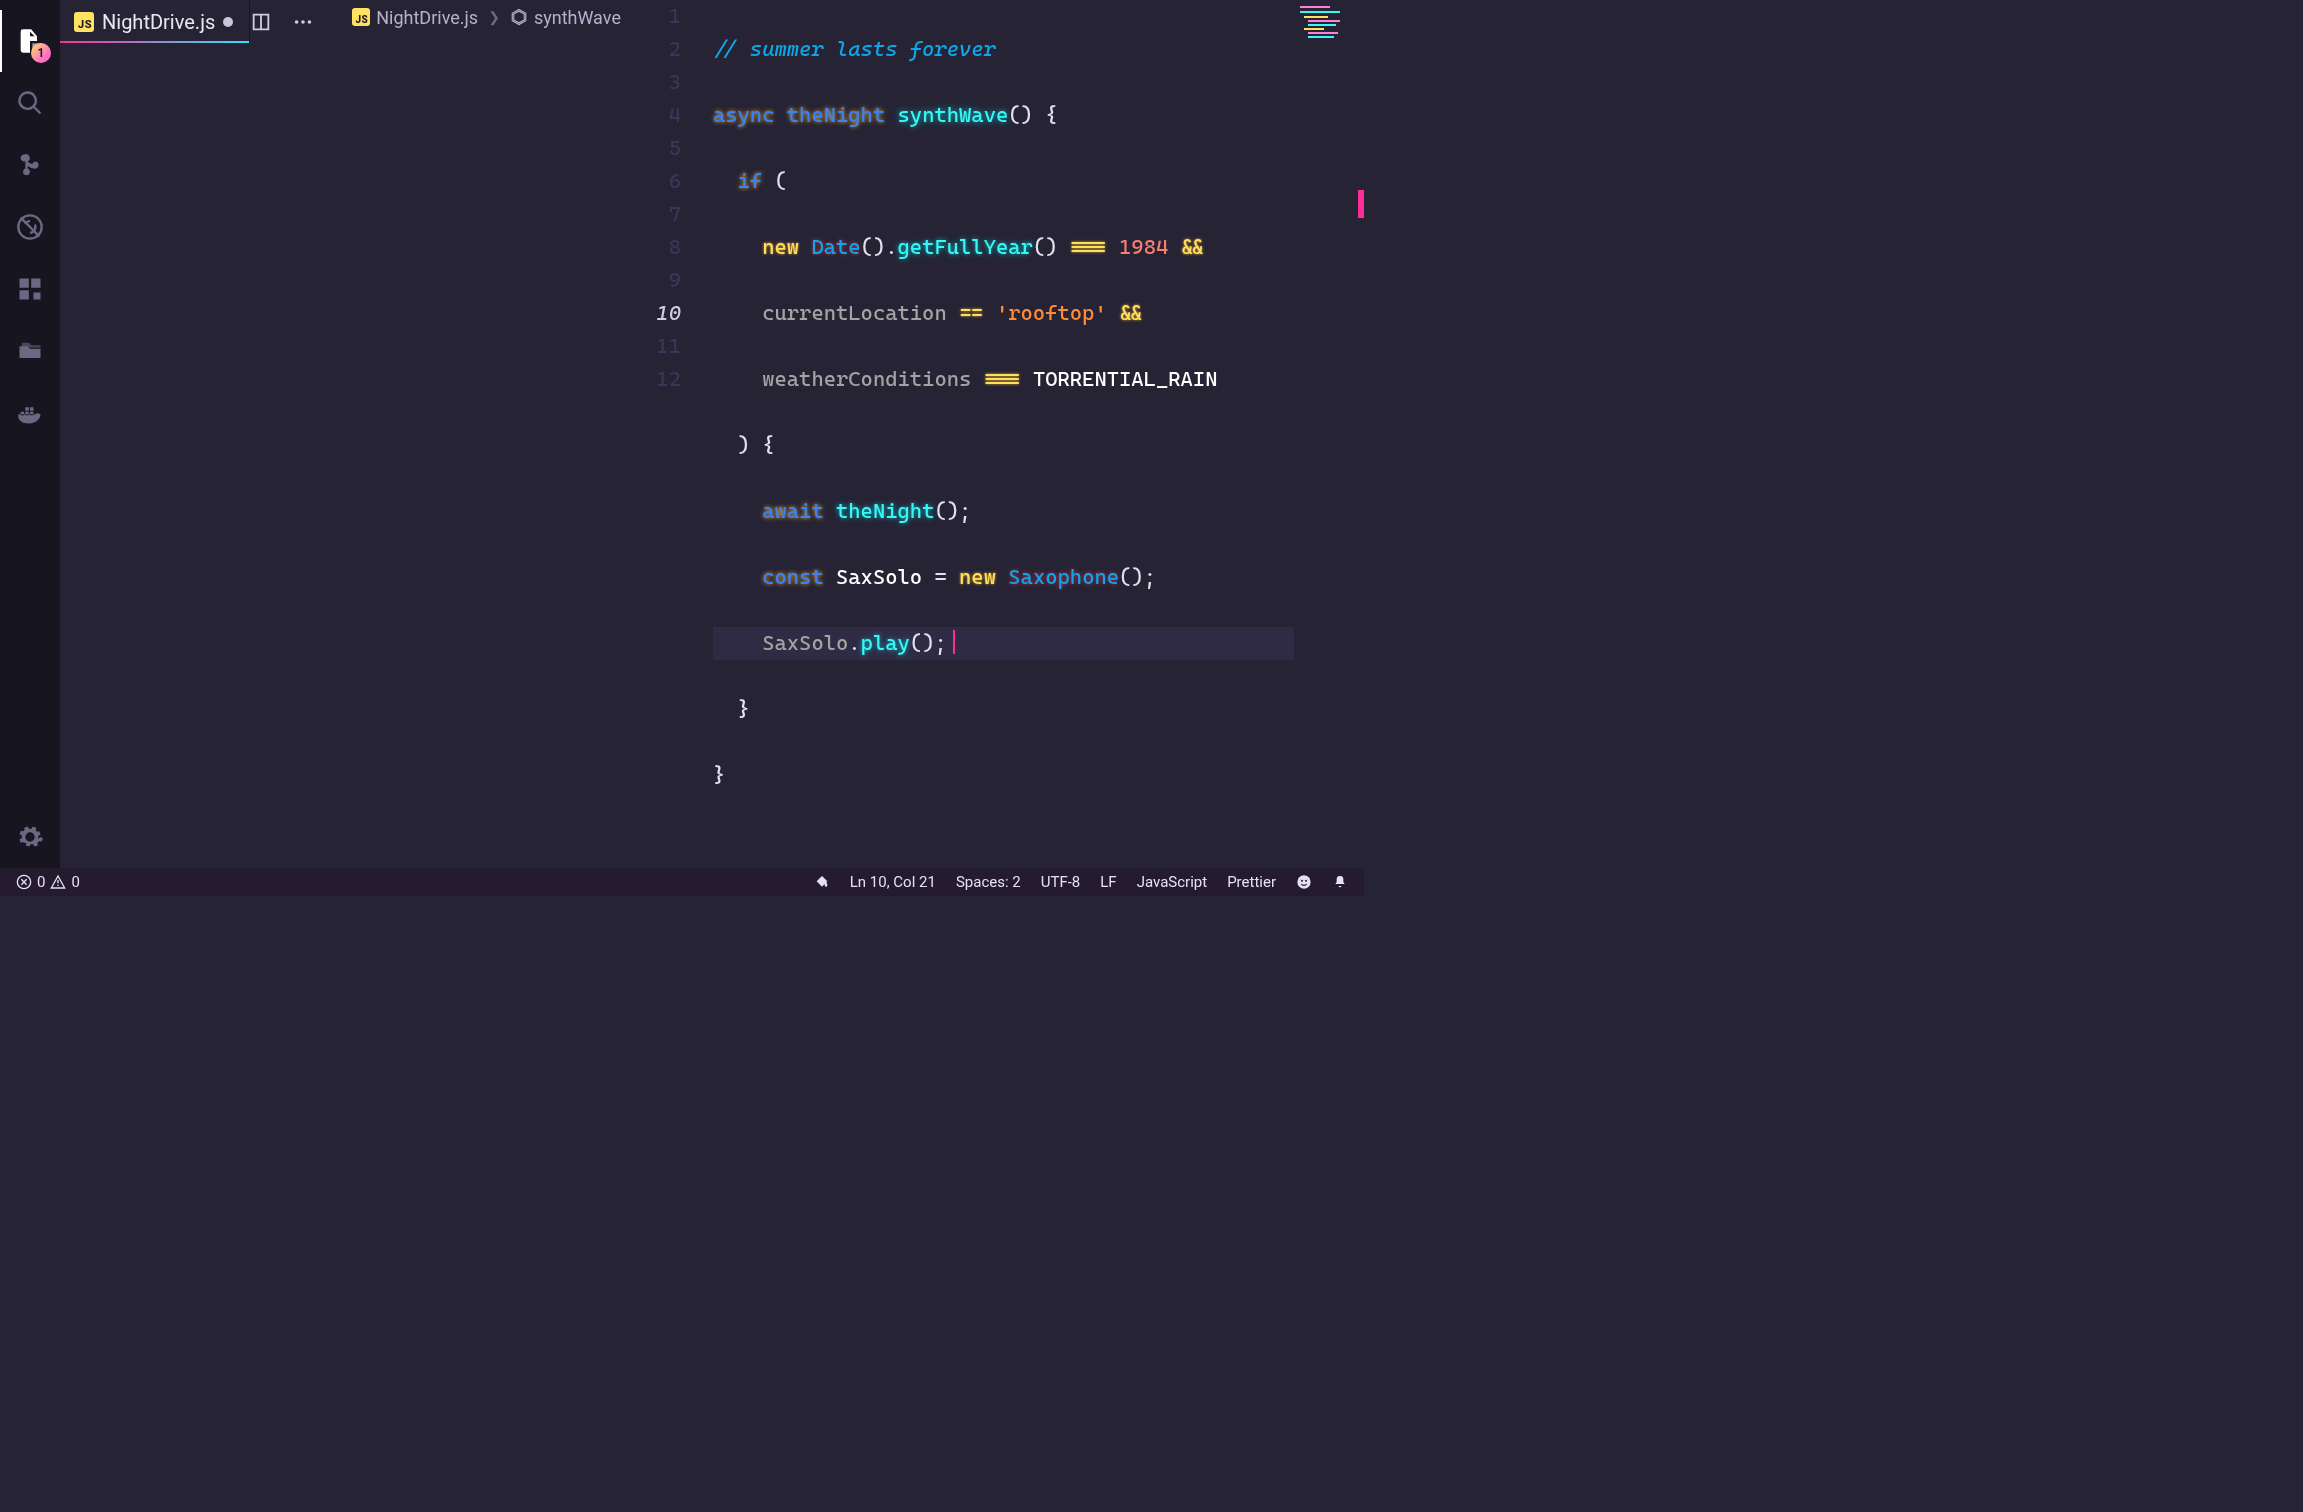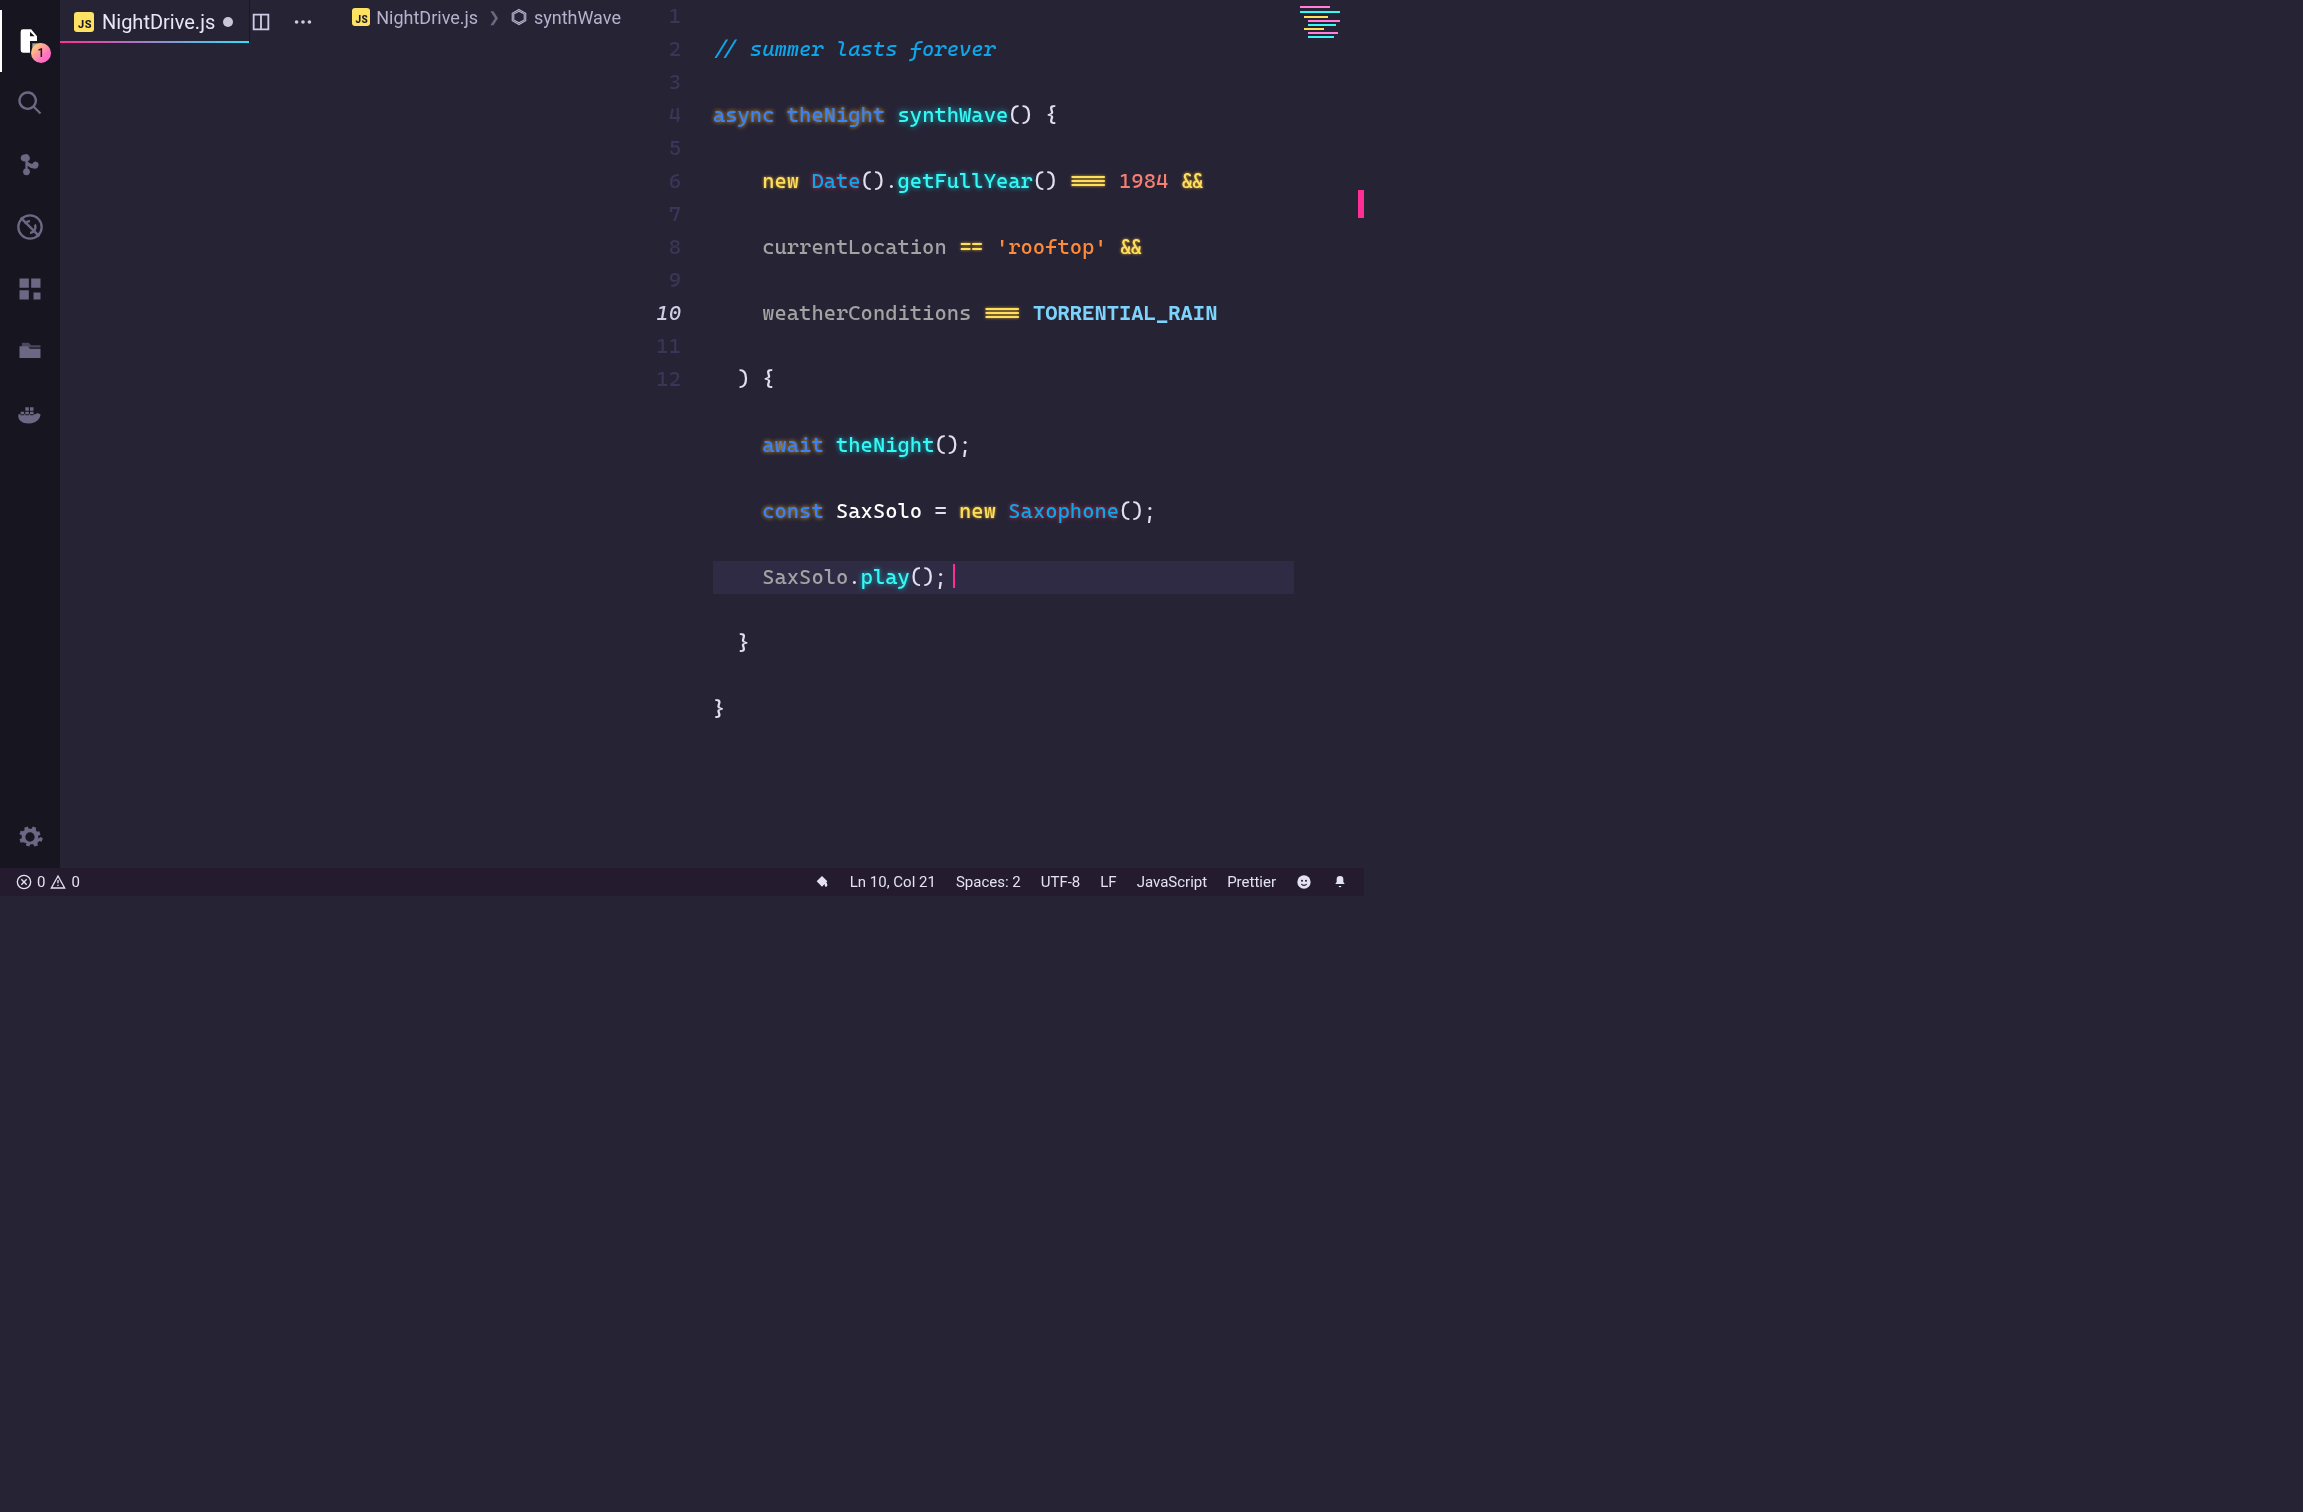--- a/index.html
+++ b/index.html
@@ -91,21 +91,21 @@
 
 
 .tok-comment { color:#0ea5e9; font-style:italic; }
 .tok-kw { color:#3b82f6; text-shadow:0 0 4px #dca72b; }
 .tok-kw2 { color:#fede5d; text-shadow:0 0 3px #dca72b; }
 .tok-func { color:#36f9f6; text-shadow:0 0 6px #0abdc6; }
 .tok-type { color:#0ea5e9; text-shadow:0 0 4px #b3324e; }
 .tok-var { color:#a3a3a3;margin-top:24px; }
 .tok-str { color:#ff8b39; }
 .tok-num { color:#f97e72; }
-.tok-const { color:#7dd3fc;font-weight:bold; }
+.tok-const { color:#ffffff; }
 .tok-op { color:#fede5d; text-shadow:0 0 3px #dca72b; }
 .tok-pn { color:#e2e0ef; }
 .tok-white { color:#fefefe; }
 .tok-method { color:#36f9f6; text-shadow:0 0 5px #0abdc6; }
 
 .minimap {
   position:absolute; right:0; top:0; width:70px; height:100%;
   background:#262335;
 }
 .minimap .mm-thumb { position:absolute; right:0; width:6px; background:#ff2e97; }
@@ -252,20 +252,21 @@
         <div class="gl">7</div>
         <div class="gl">8</div>
         <div class="gl">9</div>
         <div class="gl current">10</div>
         <div class="gl">11</div>
         <div class="gl">12</div>
       </div>
       <div class="code">
 <div class="line"><span class="tok-comment">// summer lasts forever</span></div>
 <div class="line"><span class="tok-kw">async</span> <span class="tok-kw">theNight</span> <span class="tok-func">synthWave</span><span class="tok-pn">()</span><span class="tok-pn"> {</span></div>
+<div class="line">  <span class="tok-kw">if</span><span class="tok-pn"> (</span></div>
 <div class="line">    <span class="tok-kw2">new</span> <span class="tok-type">Date</span><span class="tok-pn">()</span><span class="tok-pn">.</span><span class="tok-method">getFullYear</span><span class="tok-pn">()</span><span class="tok-op"> === </span><span class="tok-num">1984</span><span class="tok-op"> &amp;&amp;</span></div>
 <div class="line">    <span class="tok-var">currentLocation</span><span class="tok-op"> == </span><span class="tok-str">'rooftop'</span><span class="tok-op"> &amp;&amp;</span></div>
 <div class="line">    <span class="tok-var">weatherConditions</span><span class="tok-op"> === </span><span class="tok-const">TORRENTIAL_RAIN</span></div>
 <div class="line">  <span class="tok-pn">)</span><span class="tok-pn"> {</span></div>
 <div class="line">    <span class="tok-kw">await</span><span> </span><span class="tok-method">theNight</span><span class="tok-pn">()</span><span class="tok-pn">;</span></div>
 <div class="line">    <span class="tok-kw">const</span><span> </span><span class="tok-white">SaxSolo</span><span class="tok-pn"> = </span><span class="tok-kw2">new</span><span> </span><span class="tok-type">Saxophone</span><span class="tok-pn">()</span><span class="tok-pn">;</span></div>
 <div class="line highlight">    <span class="tok-var">SaxSolo</span><span class="tok-pn">.</span><span class="tok-method">play</span><span class="tok-pn">()</span><span class="tok-pn">;</span><span class="cursor"></span></div>
 <div class="line">  <span class="tok-pn">}</span></div>
 <div class="line"><span class="tok-pn">}</span></div>
       </div>

